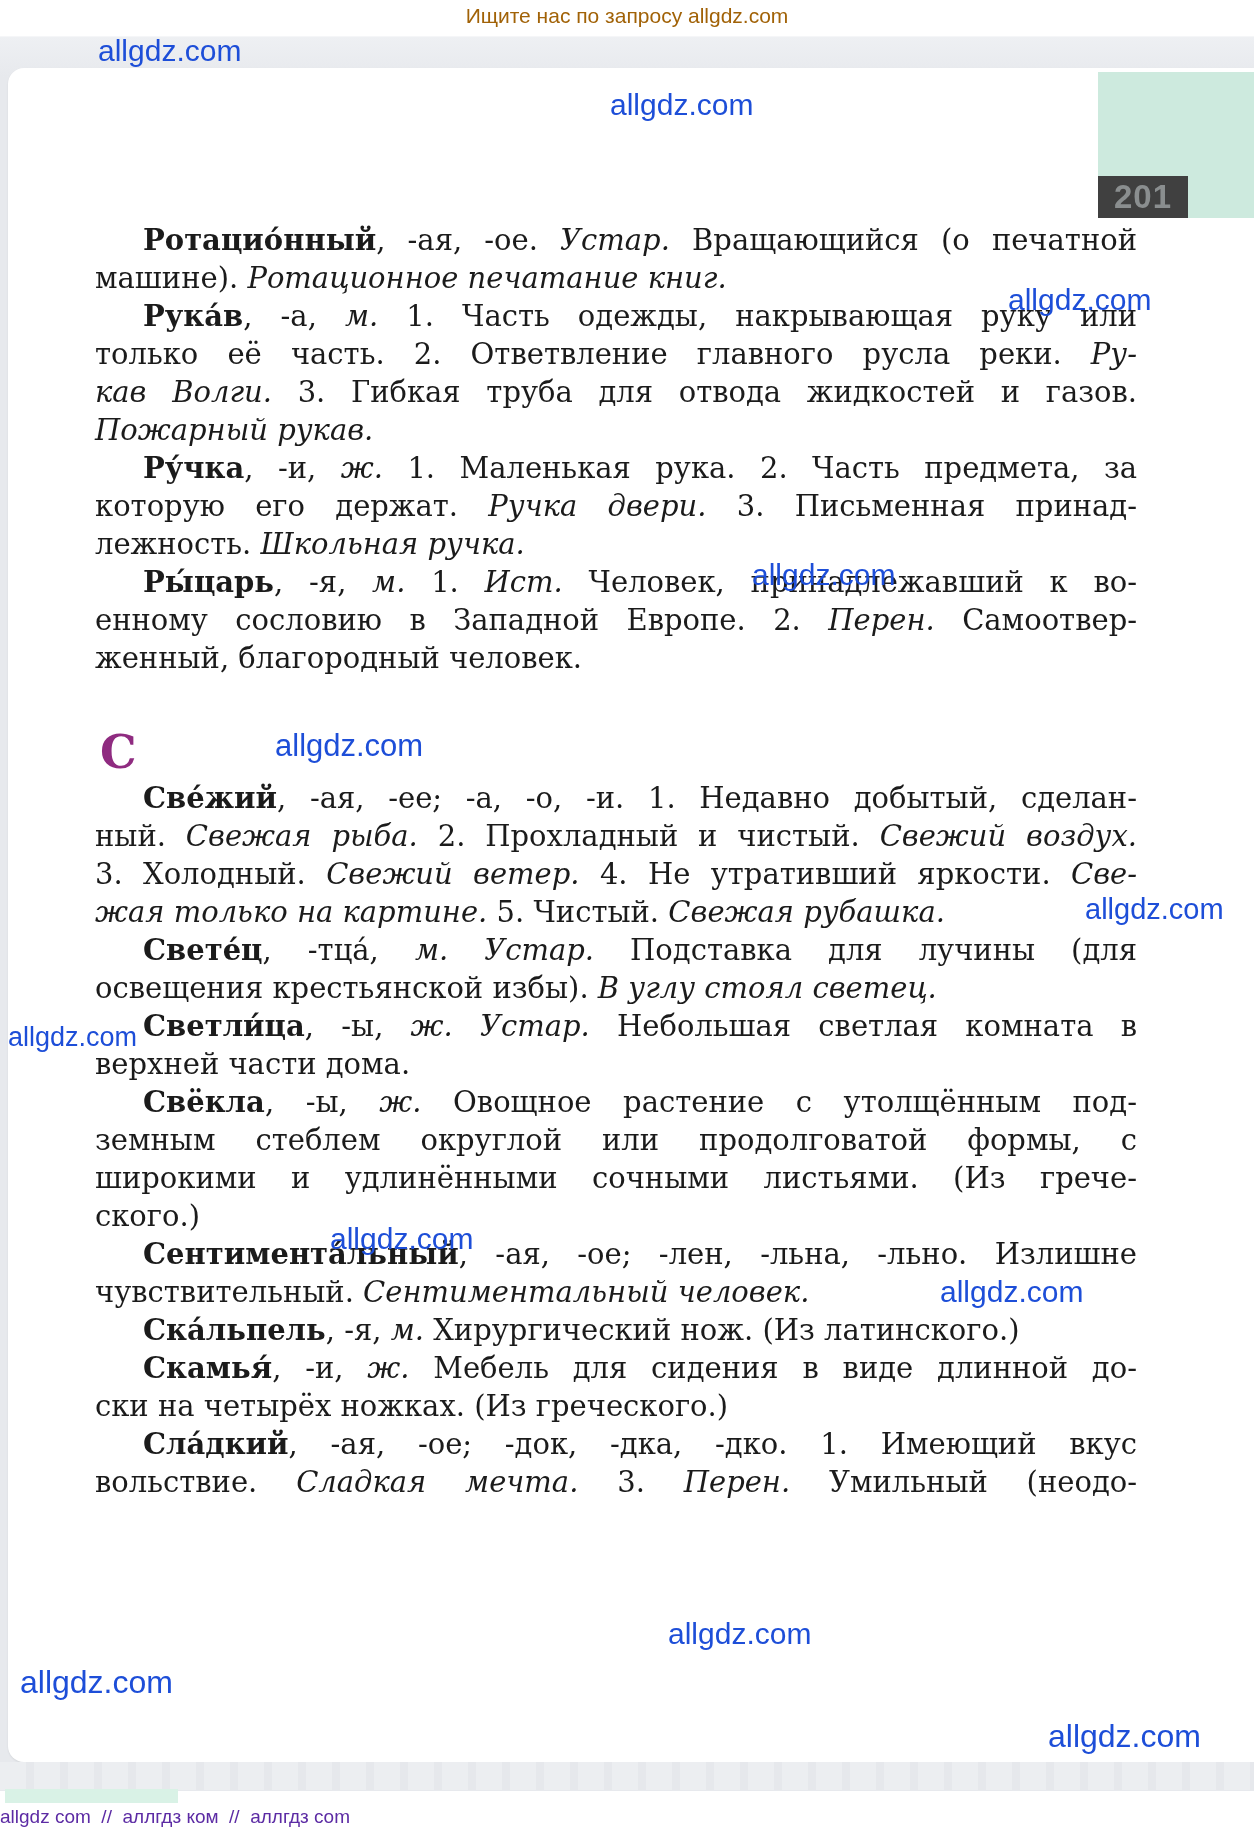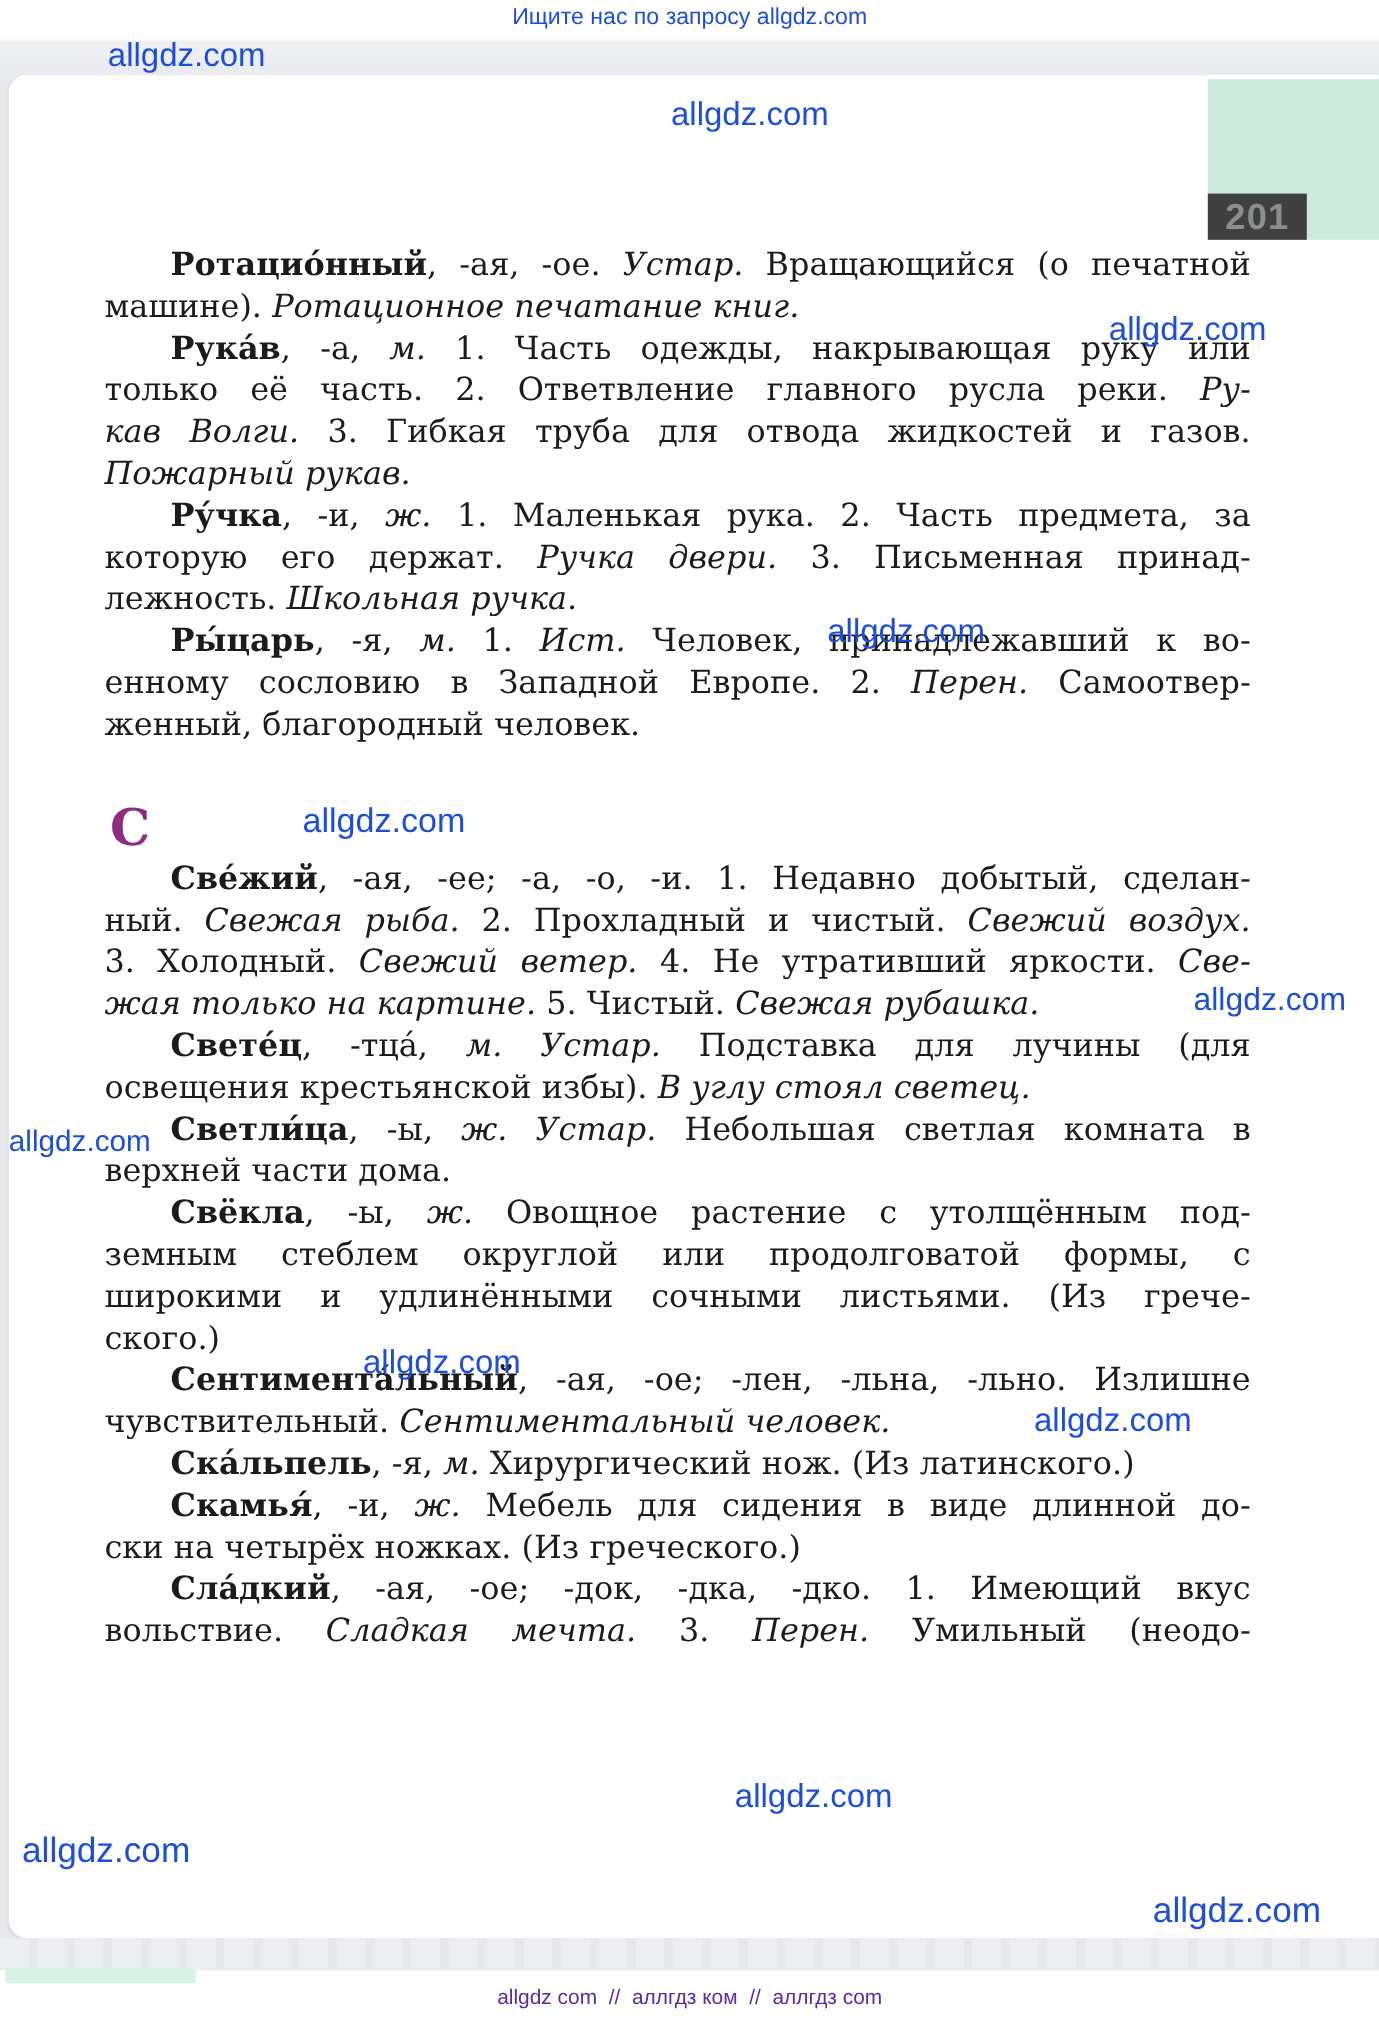--- a/index.html
+++ b/index.html
@@ -7,21 +7,21 @@
     position:relative;
     width:1254px;height:1838px;
     background:#ffffff;
     overflow:hidden;
     font-family:"Liberation Sans",sans-serif;
   }
   
   .promo{
     position:absolute;left:0;top:4px;width:100%;
     text-align:center;
-    font-size:21px;color:#1d4ed8;
+    font-size:21px;color:#a16207;
     font-family:"Liberation Sans",sans-serif;
   }
   .chrome{
     position:absolute;left:0;top:36px;width:1254px;height:1754px;
     background:linear-gradient(#eef0f3,#e7e9ed 40px,#e7e9ed);
     border-top:1px solid #f5f6f8;
   }
   .page{
     position:absolute;left:8px;top:68px;width:1246px;height:1694px;
     background:#ffffff;
@@ -31,21 +31,20 @@
   .bottom-band{
     position:absolute;left:0;top:1762px;width:1254px;height:28px;
     background:repeating-linear-gradient(90deg,#eceef1 0 26px,#e6e8ec 26px 34px);
   }
   .mint-strip{
     position:absolute;left:5px;top:1789px;width:173px;height:14px;
     background:#d9f2e6;
   }
   .footer{
     position:absolute;left:0;top:1806px;width:1254px;
-    text-align:center;
     font-size:19px;color:#5c2ba4;
     white-space:pre;
     font-family:"Liberation Sans",sans-serif;
   }
   
   .mint-box{
     position:absolute;left:1098px;top:72px;width:156px;height:146px;
     background:#cdeade;
   }
   .notch{
@@ -62,21 +61,21 @@
   .dblock{
     position:absolute;left:95px;width:1042px;
     font-family:"DejaVu Serif","Liberation Serif",serif;
     font-size:29px;line-height:38px;color:#1b1b1b;
   }
   #block1{top:221px;}
   #block2{top:779px;}
   .dline{text-align:justify;text-align-last:justify;}
   .dline.last{text-align-last:left;}
   .dline.indent{text-indent:48px;}
-  .dline b{font-weight:bold;margin-left:12px;}
+  .dline b{font-weight:bold;}
   .dline i{font-style:italic;}
   .section-letter{
     position:absolute;left:100px;top:726px;
     font-family:"DejaVu Serif","Liberation Serif",serif;
     font-weight:bold;font-size:46px;line-height:52px;color:#8f2b80;
   }
   
   .wm{
     position:absolute;
     font-family:"Liberation Sans",sans-serif;

